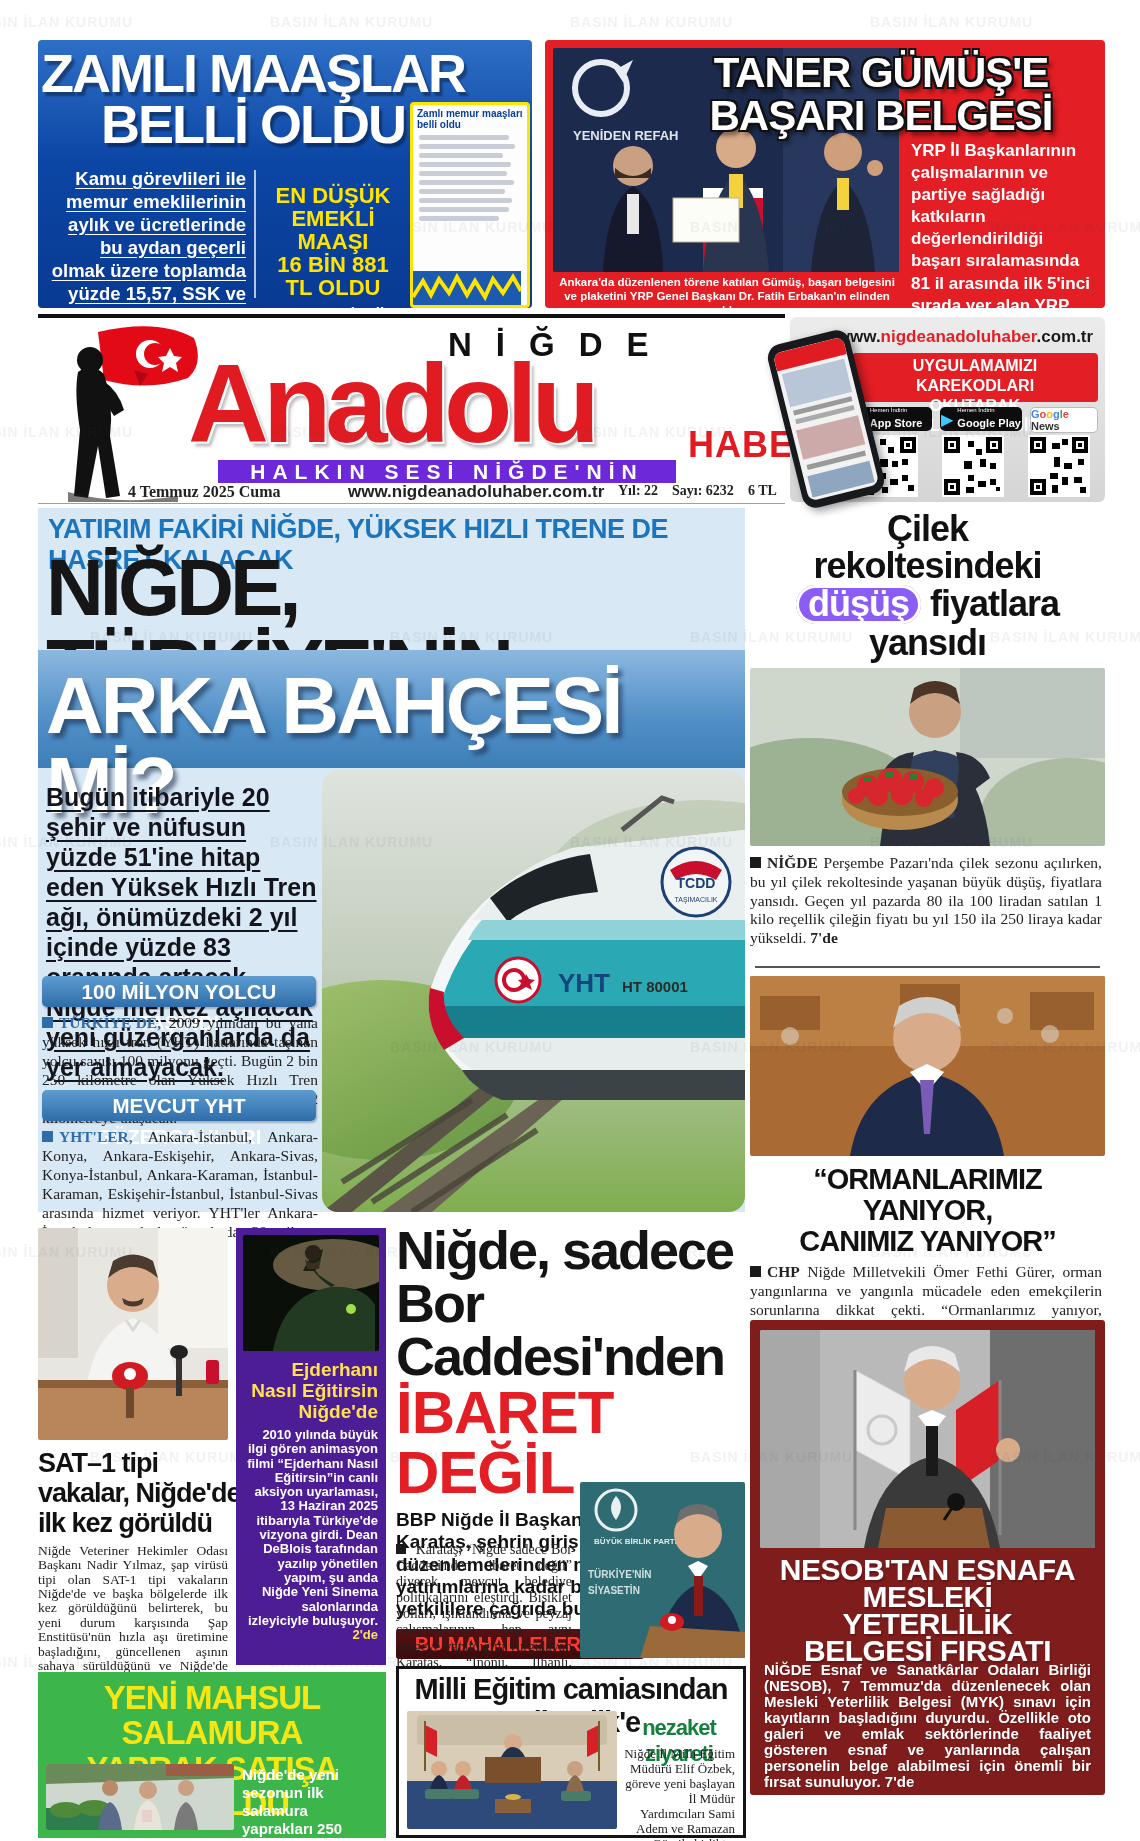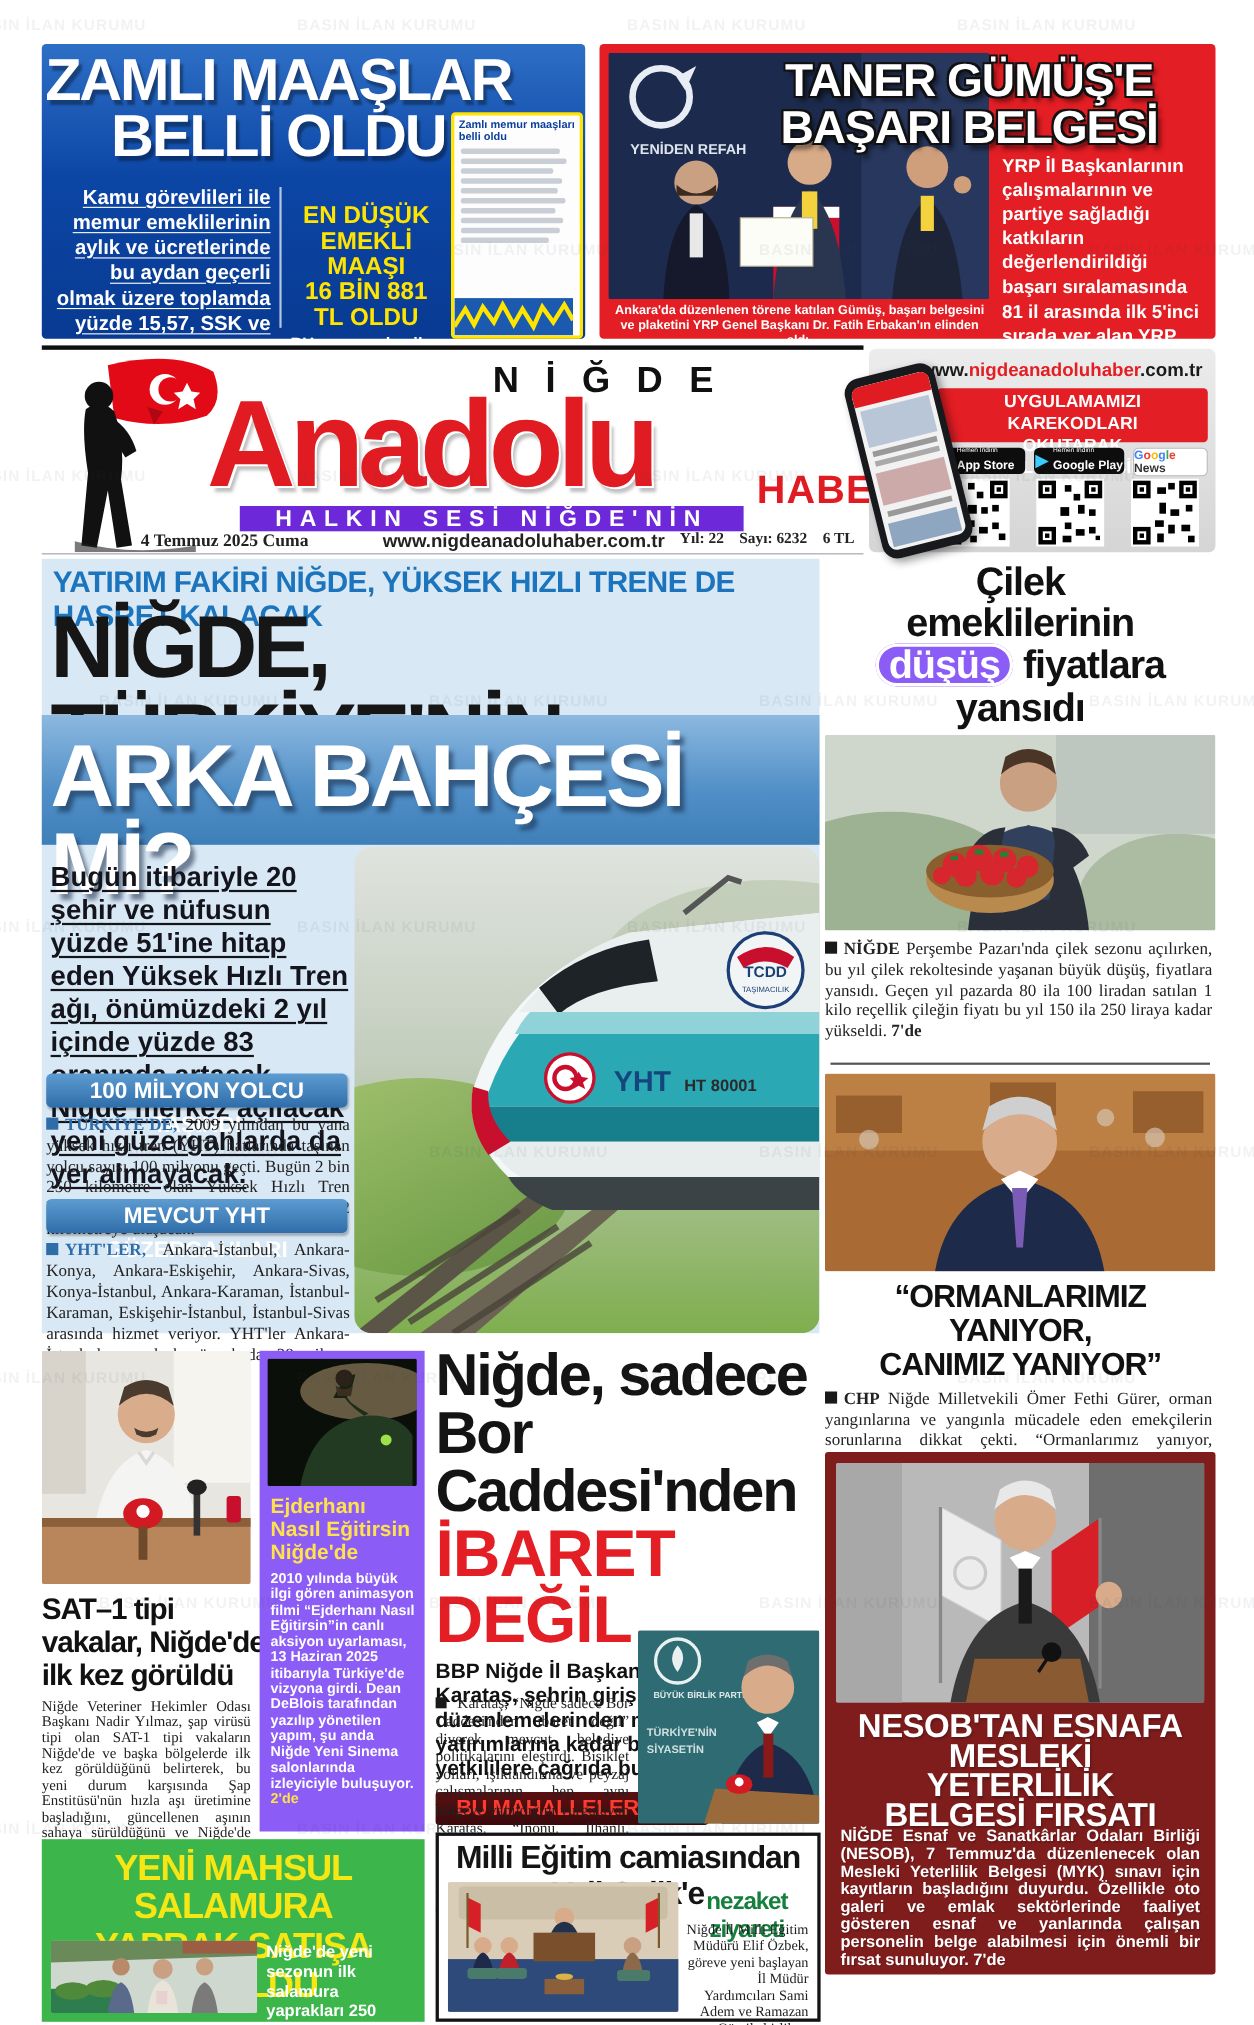--- a/index.html
+++ b/index.html
@@ -67,21 +67,21 @@
   
   .cilek-h{font-weight:900;font-size:36px;line-height:1.04;color:#111;text-align:center;letter-spacing:-1px;}
   .pill{display:inline-block;background:#8b5cf6;color:#fff;border-radius:20px;padding:0 12px 2px 12px;
         box-shadow:0 0 0 3px #fff inset;}
   .orman-h{font-weight:900;font-size:29px;line-height:1.07;color:#111;text-align:center;letter-spacing:-1px;}
   .hr{background:#555;height:2px;}
   
   .sat-h{font-weight:800;font-size:27px;line-height:1.12;letter-spacing:-1px;color:#111;}
   .small-serif{font-family:"Liberation Serif",serif;font-size:13.5px;line-height:1.07;color:#222;text-align:justify;}
   
-  .purple{background:#8b5cf6;}
+  .purple{background:#4c1d95;text-align:right;}
   .pu-title{font-weight:800;font-size:19px;line-height:1.1;color:#ffe14d;}
   .pu-body{font-weight:700;font-size:13px;line-height:1.1;color:#fff;}
   .pu-body .yel{color:#ffe14d;}
   
   .bor-h{font-weight:900;font-size:54px;line-height:.98;letter-spacing:-2px;color:#141414;}
   .bor-h2{font-weight:900;font-size:60px;line-height:1;letter-spacing:-1px;color:#e31e24;}
   .bor-sub{font-weight:800;font-size:19px;line-height:1.18;color:#111;}
   .borbar{background:linear-gradient(180deg,#5a1012,#3c0a0c);border-radius:3px;color:#ff3b30;
           font-weight:900;font-size:20px;text-align:center;line-height:30px;letter-spacing:-.5px;}
   
@@ -372,21 +372,21 @@
     <div class="abs secbar" style="left:4px;top:582px;width:274px;height:31px;">MEVCUT YHT GÜZERGAHLARI</div>
     <div class="abs serif" style="left:4px;top:620px;width:276px;">
       <span class="sq"></span><span class="lead">YHT'LER,</span><span> Ankara-İstanbul, Ankara-Konya, Ankara-Eskişehir, Ankara-Sivas, Konya-İstanbul, Ankara-Karaman, İstanbul-Karaman, Eskişehir-İstanbul, İstanbul-Sivas arasında hizmet veriyor. YHT'ler Ankara-İstanbul arasında bugüne kadar 38 milyon yolcu taşıdı.</span>
       <b>3'te</b>
     </div>
   </div>
 
   <div class="abs" style="left:750px;top:510px;width:355px;">
     <div class="cilek-h">
       <div>Çilek</div>
-      <div>emeklilerinin</div>
+      <div>rekoltesindeki</div>
       <div><span class="pill">düşüş</span> <span>fiyatlara</span></div>
       <div>yansıdı</div>
     </div>
     <div class="photo" style="margin-top:6px;width:355px;height:178px;">
       <svg width="355" height="178" viewBox="0 0 355 178">
         <rect width="355" height="178" fill="#cfd6cc"></rect>
         <ellipse cx="60" cy="140" rx="120" ry="70" fill="#7c9a6d" opacity=".6"></ellipse>
         <ellipse cx="320" cy="150" rx="90" ry="60" fill="#8aa27a" opacity=".5"></ellipse>
         <rect x="210" y="0" width="145" height="90" fill="#b9c2bd" opacity=".8"></rect>
 

